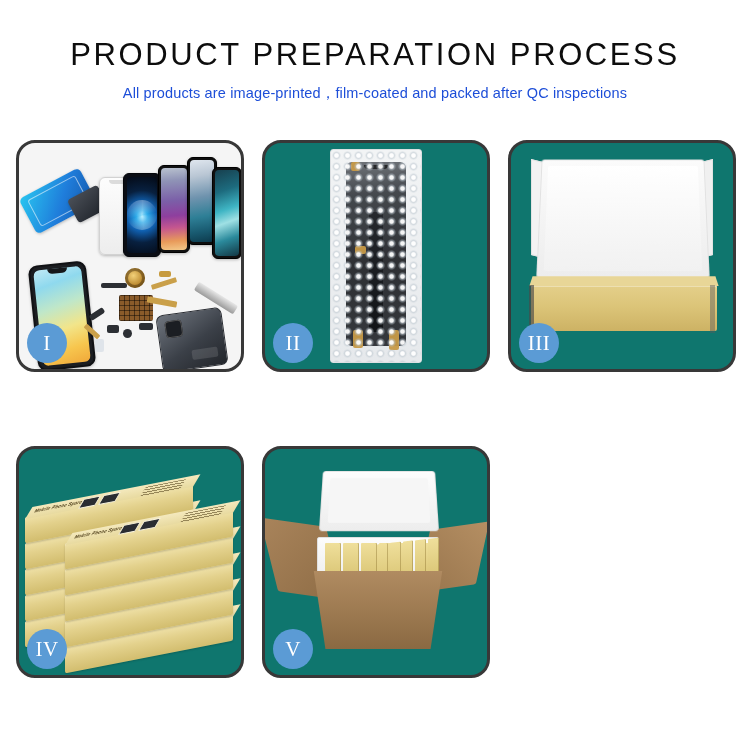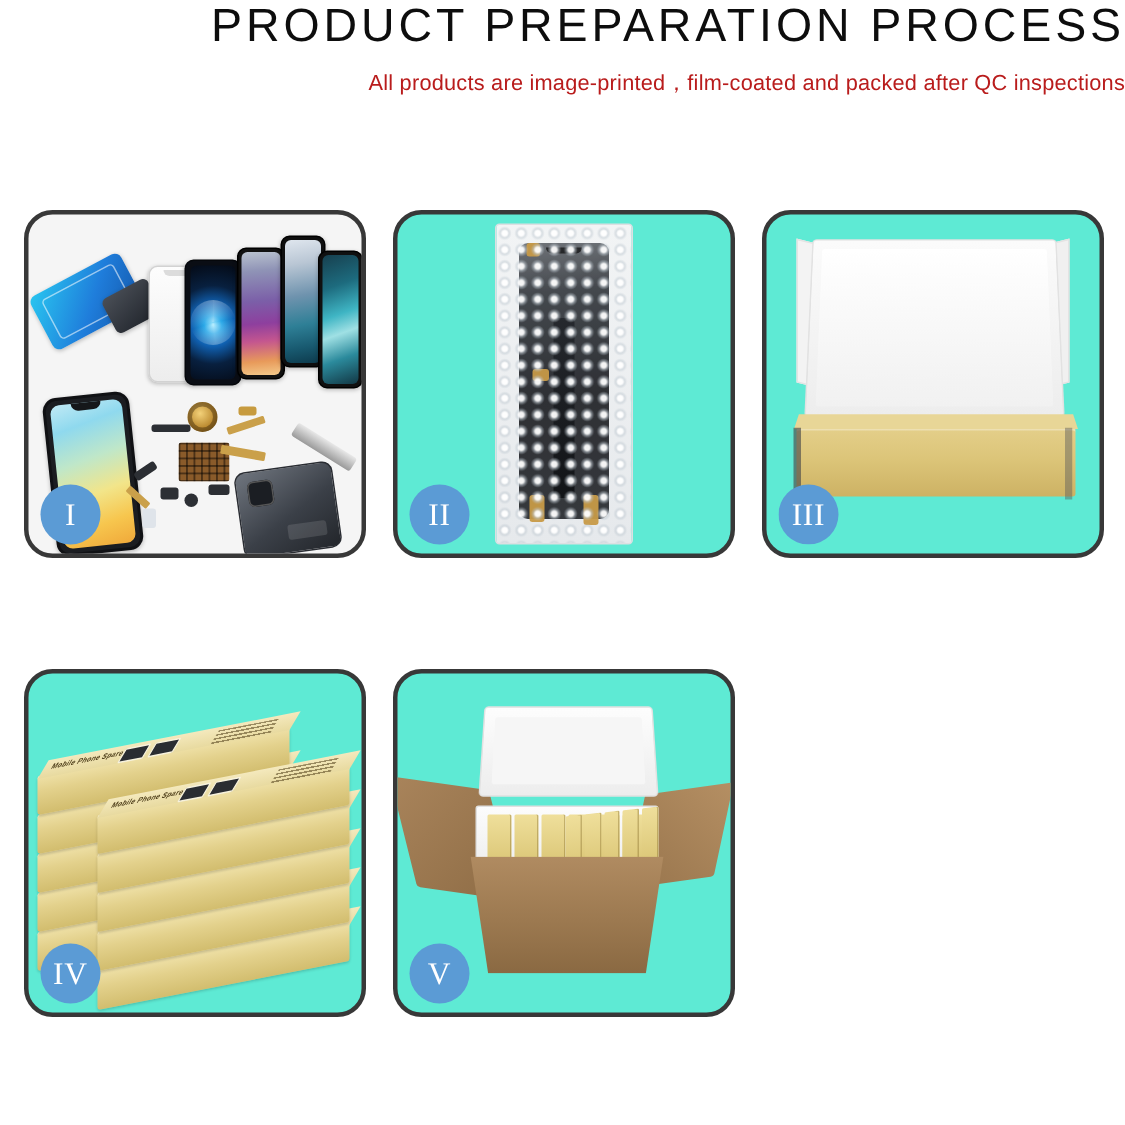--- a/index.html
+++ b/index.html
@@ -5,45 +5,45 @@
   * { box-sizing: border-box; margin: 0; padding: 0; }
   html, body {
     width: 750px; height: 750px;
     background: #ffffff;
     font-family: "Liberation Sans", sans-serif;
     overflow: hidden;
   }
   .page { position: relative; width: 750px; height: 750px; background: #fff; }
 
   
-  .header { text-align: right; }
+  .header { text-align: center; padding-top: 38px; }
   .title {
     font-size: 31px; font-weight: 500; color: #0d0d0d;
     letter-spacing: 2.6px; line-height: 1.1;
     font-family: "Liberation Sans", sans-serif;
   }
   .subtitle {
-    margin-top: 12px; font-size: 14.5px; color: #b91c1c;
+    margin-top: 12px; font-size: 14.5px; color: #1d4ed8;
     letter-spacing: .15px; font-weight: 400;
   }
 
   
   .grid {
     position: absolute; left: 16px; top: 140px;
     width: 722px;
     display: grid;
     grid-template-columns: repeat(3, 228px);
     grid-template-rows: repeat(2, 232px);
     column-gap: 18px; row-gap: 74px;
   }
   .panel {
     position: relative;
     border: 3px solid #383838;
     border-radius: 19px;
-    background: #5eead4;
+    background: #0f766e;
     overflow: hidden;
   }
   .panel.tinted { background: #f5f5f5; }
   .scene { position: absolute; inset: 0; overflow: hidden; }
 
   .badge {
     position: absolute; left: 8px; bottom: 6px;
     width: 40px; height: 40px; border-radius: 50%;
     background: #5b9bd5; color: #ffffff;
     display: flex; align-items: center; justify-content: center;

